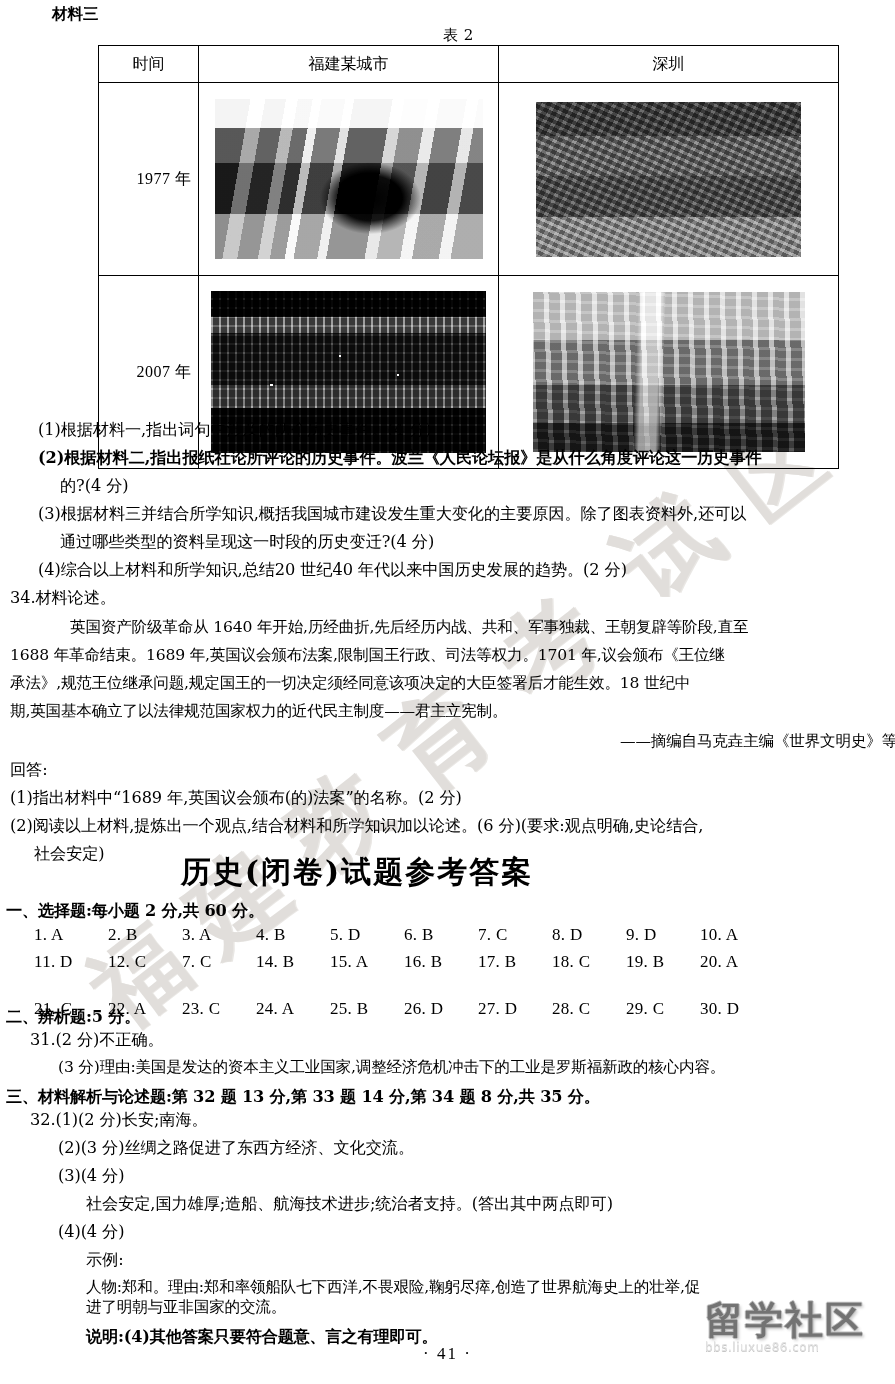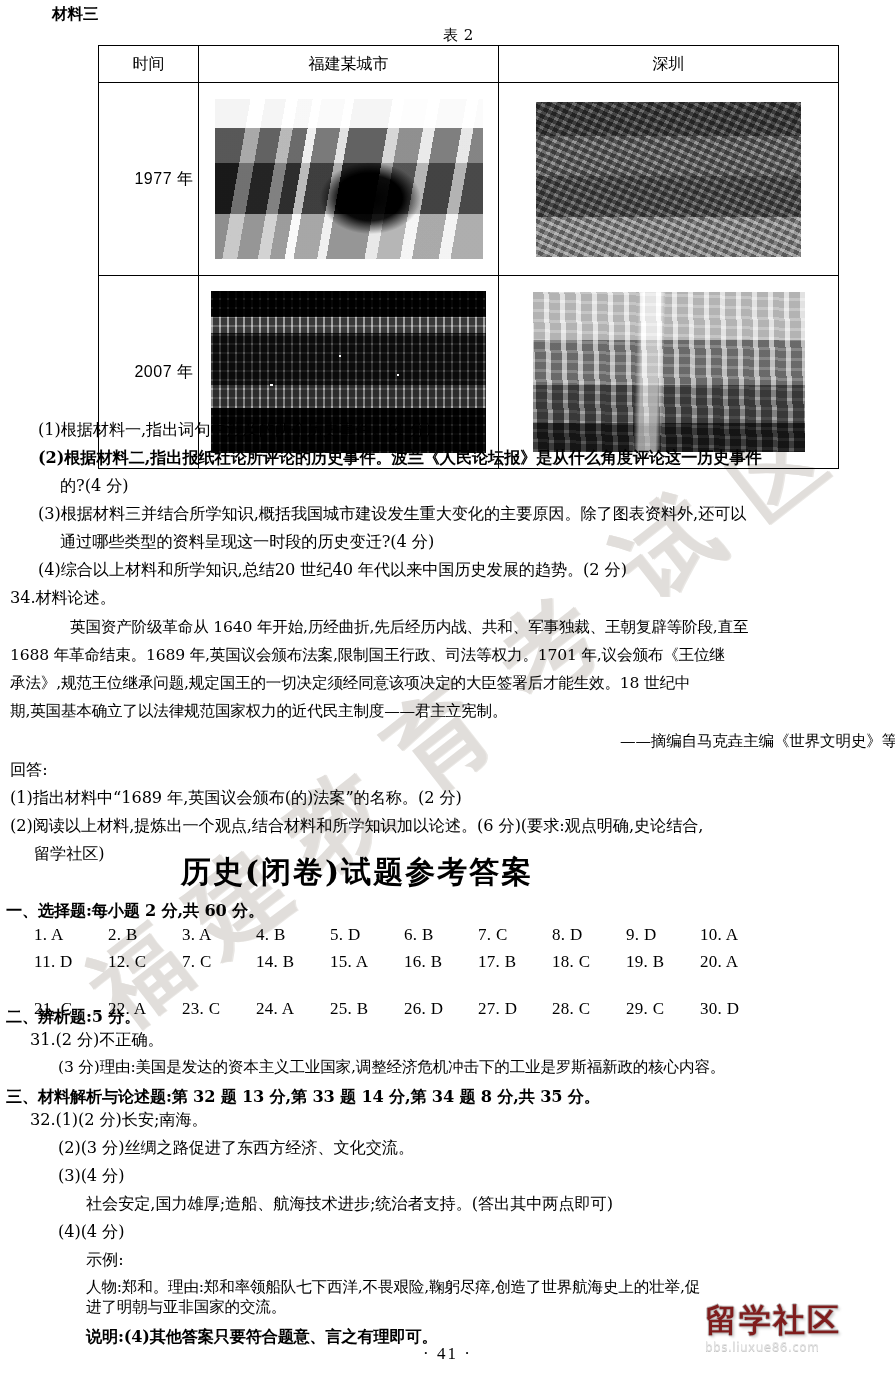--- a/index.html
+++ b/index.html
@@ -37,23 +37,23 @@
     position: absolute;
     right: 20px;
     top: 1298px;
     width: 170px;
     height: 62px;
     z-index: 3;
   }
   .wm-logo-text {
     font-family: "DejaVu Sans", sans-serif;
     font-weight: bold;
-    font-size: 32px;
+    font-size: 38px;
     letter-spacing: 2px;
-    color: #7f1d1d;
+    color: #737373;
     text-shadow:
       1px 0 0 #bdbdbd, -1px 0 0 #bdbdbd,
       0 1px 0 #bdbdbd, 0 -1px 0 #bdbdbd,
       2px 2px 3px #cccccc;
     line-height: 44px;
     white-space: nowrap;
   }
   .wm-logo-sub {
     font-family: "DejaVu Sans", sans-serif;
     font-size: 12px;
@@ -110,21 +110,21 @@
     font-family: "DejaVu Serif", serif;
   }
   table.tbl td {
     text-align: center;
     vertical-align: middle;
     font-size: 16px;
   }
   .col-time { width: 100px; }
   .col-fj   { width: 300px; }
   .col-sz   { width: 340px; }
-  .year-cell { font-family: Liberation Sans, sans-serif; font-size: 16.5px; letter-spacing: .5px; padding-left: 32px; }
+  .year-cell { font-family: Liberation Serif, serif; font-size: 16.5px; letter-spacing: .5px; padding-left: 32px; }
   .img-cell { height: 180px; padding: 6px 0; }
 
   
   .photo {
     margin: 0 auto;
     border: 0;
     display: block;
     position: relative;
     overflow: hidden;
     filter: grayscale(100%) contrast(115%);
@@ -289,21 +289,21 @@
   <div class="qline sm" style="left:70px; top:620px;">英国资产阶级革命从 1640 年开始,历经曲折,先后经历内战、共和、军事独裁、王朝复辟等阶段,直至</div>
   <div class="qline sm" style="left:10px; top:648px;">1688 年革命结束。1689 年,英国议会颁布法案,限制国王行政、司法等权力。1701 年,议会颁布《王位继</div>
   <div class="qline sm" style="left:10px; top:676px;">承法》,规范王位继承问题,规定国王的一切决定须经同意该项决定的大臣签署后才能生效。18 世纪中</div>
   <div class="qline sm" style="left:10px; top:704px;">期,英国基本确立了以法律规范国家权力的近代民主制度——君主立宪制。</div>
 
   <div class="qline sm" style="left:620px; top:734px;">——摘编自马克垚主编《世界文明史》等</div>
 
   <div class="qline" style="left:10px; top:762px;">回答:</div>
   <div class="qline" style="left:10px; top:790px;">(1)指出材料中“1689 年,英国议会颁布(的)法案”的名称。(2 分)</div>
   <div class="qline" style="left:10px; top:818px;">(2)阅读以上材料,提炼出一个观点,结合材料和所学知识加以论述。(6 分)(要求:观点明确,史论结合,</div>
-  <div class="qline" style="left:34px; top:846px;">留学社区)</div>
+  <div class="qline" style="left:34px; top:846px;">社会安定)</div>
 
   <div class="title-answers cn" style="top:852px;">历史(闭卷)试题参考答案</div>
 
   <div class="sec-head" style="left:6px; top:900px;">一、选择题:每小题 2 分,共 60 分。</div>
 
   <div class="ans-row" style="top:925px;">
     <span class="ans-cell">1. A</span>
     <span class="ans-cell">2. B</span>
     <span class="ans-cell">3. A</span>
     <span class="ans-cell">4. B</span>

